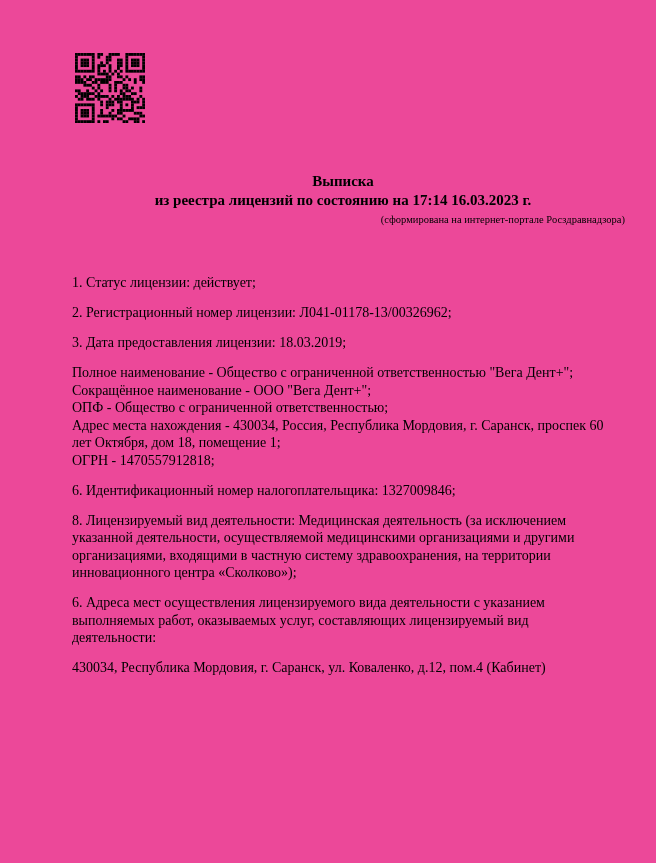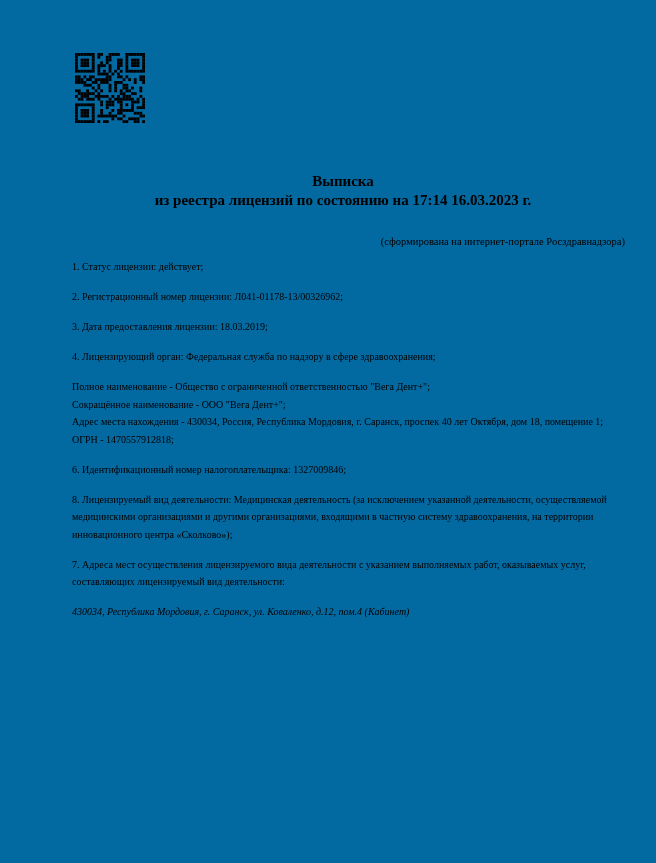--- a/index.html
+++ b/index.html
@@ -6,54 +6,54 @@
   html, body { background: #ffffff; }
   body {
     width: 656px; height: 863px;
     font-family: "Liberation Serif", "DejaVu Serif", serif;
     color: #000000;
     position: relative;
     overflow: hidden;
   }
   .page {
     position: absolute; inset: 0;
-    background: #0369a1;
+    background: #ec4899;
   }
   .qr {
     position: absolute;
     left: 75px; top: 53px;
     width: 70px; height: 70px;
   }
   .qr svg { display: block; width: 100%; height: 100%; }
   .header {
     position: absolute;
     left: 30px; top: 172px; width: 626px;
     text-align: center;
     font-weight: bold;
     font-size: 15px;
     line-height: 19px;
   }
   .subtitle {
     position: absolute;
-    right: 31px; top: 235px;
+    right: 31px; top: 213px;
     font-size: 10.5px;
     line-height: 13px;
     text-align: right;
   }
   .body-text {
     position: absolute;
-    left: 72px; top: 258px; width: 542px;
-    font-size: 10px;
+    left: 72px; top: 274px; width: 542px;
+    font-size: 14px;
     line-height: 17.5px;
     text-align: left;
   }
   .body-text p { margin: 0 0 12.5px 0; }
   .org-block { margin: 0 0 12.5px 0; }
   .org-block div { margin: 0; }
-  .last-line { margin-bottom: 0; font-style: italic; }
+  .last-line { margin-bottom: 0; }
 </style>
 </head>
 <body>
 
 <div class="page">
 
   <div class="qr" aria-hidden="true">
       <svg viewBox="0 0 25 25" preserveAspectRatio="none" xmlns="http://www.w3.org/2000/svg" fill="#000">
         <rect x="0" y="0" width="1.02" height="1.02"></rect>
         <rect x="1" y="0" width="1.02" height="1.02"></rect>
@@ -373,26 +373,26 @@
     <div>Выписка</div>
     <div>из реестра лицензий по состоянию на 17:14 16.03.2023 г.</div>
   </div>
 
   <div class="subtitle">(сформирована на интернет-портале Росздравнадзора)</div>
 
   <div class="body-text">
     <p>1. Статус лицензии: действует;</p>
     <p>2. Регистрационный номер лицензии: Л041-01178-13/00326962;</p>
     <p>3. Дата предоставления лицензии: 18.03.2019;</p>
-    <p>4. Лицензирующий орган: Федеральная служба по надзору в сфере здравоохранения;</p>
     <div class="org-block">
       <div>Полное наименование - Общество с ограниченной ответственностью "Вега Дент+";</div>
       <div>Сокращённое наименование - ООО "Вега Дент+";</div>
-      <div>Адрес места нахождения - 430034, Россия, Республика Мордовия, г. Саранск, проспек 40 лет Октября, дом 18, помещение 1;</div>
+      <div>ОПФ - Общество с ограниченной ответственностью;</div>
+      <div>Адрес места нахождения - 430034, Россия, Республика Мордовия, г. Саранск, проспек 60 лет Октября, дом 18, помещение 1;</div>
       <div>ОГРН - 1470557912818;</div>
     </div>
     <p>6. Идентификационный номер налогоплательщика: 1327009846;</p>
     <p>8. Лицензируемый вид деятельности: Медицинская деятельность (за исключением указанной деятельности, осуществляемой медицинскими организациями и другими организациями, входящими в частную систему здравоохранения, на территории инновационного центра «Сколково»);</p>
-    <p>7. Адреса мест осуществления лицензируемого вида деятельности с указанием выполняемых работ, оказываемых услуг, составляющих лицензируемый вид деятельности:</p>
+    <p>6. Адреса мест осуществления лицензируемого вида деятельности с указанием выполняемых работ, оказываемых услуг, составляющих лицензируемый вид деятельности:</p>
     <p class="last-line">430034, Республика Мордовия, г. Саранск, ул. Коваленко, д.12, пом.4 (Кабинет)</p>
   </div>
 
 </div>
 
 </body></html>

